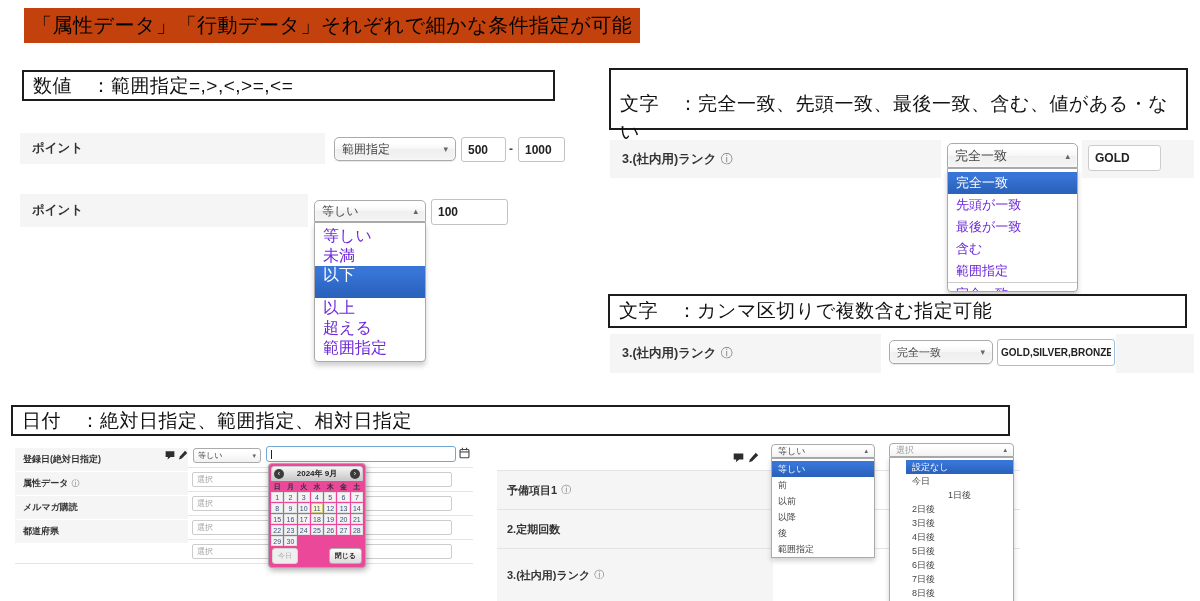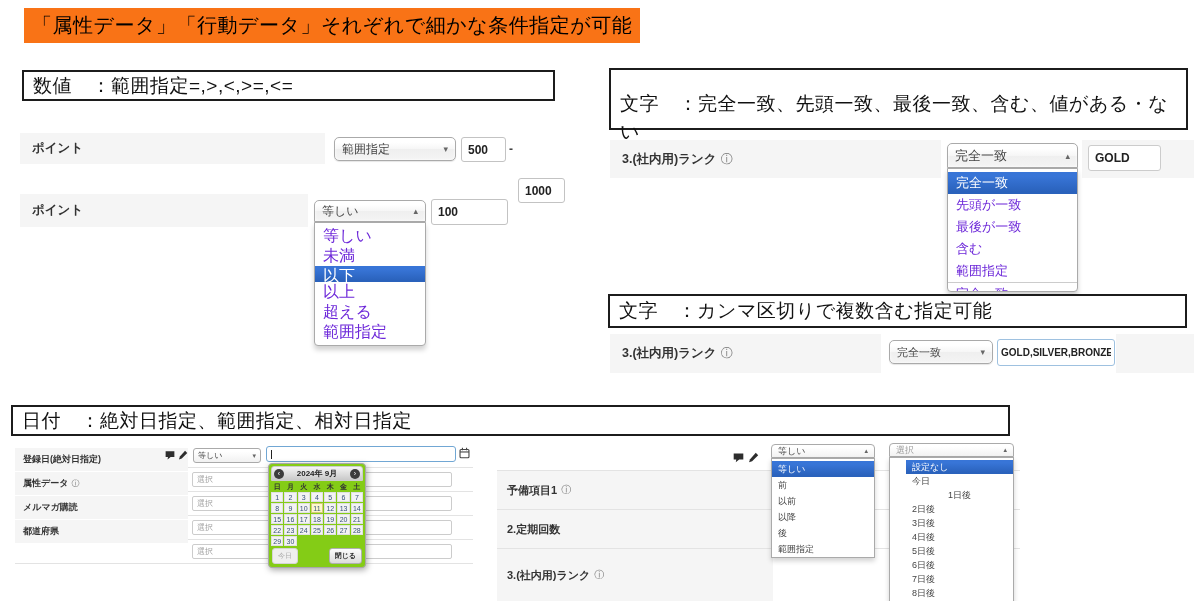--- a/index.html
+++ b/index.html
@@ -1,20 +1,20 @@
 <!DOCTYPE html>
 <html><head>
 <meta charset="utf-8">
 <style>
   html,body{margin:0;padding:0;}
   body{width:1200px;height:601px;overflow:hidden;background:#fff;position:relative;
        font-family:"Liberation Sans","DejaVu Sans",sans-serif;color:#333;}
   .abs{position:absolute;}
   
-  .title-hl{background:#f97316;color:#000;font-size:20px;padding:4px 8px;letter-spacing:.5px;white-space:nowrap;}
+  .title-hl{background:#c2410c;color:#000;font-size:20px;padding:4px 8px;letter-spacing:.5px;white-space:nowrap;}
   
   .hbox{border:2px solid #1c1c1c;background:#fff;color:#111;font-size:19px;box-sizing:border-box;
         padding-left:9px;display:flex;align-items:center;letter-spacing:.5px;}
   .hbox.wrap2{align-items:flex-start;display:block;line-height:28px;padding-top:2px;}
   
   .gcell{background:#f5f5f5;box-sizing:border-box;display:flex;align-items:center;padding-left:12px;}
   .flabel{font-weight:bold;font-size:12.5px;color:#333;}
   .info-i{color:#777;font-weight:normal;margin-left:4px;font-size:12px;}
   
   .chosen{border:1px solid #aaa;border-radius:5px;box-sizing:border-box;
@@ -42,21 +42,21 @@
              font-size:8px;color:#666;padding:0 4px;box-sizing:border-box;background:#fff;font-family:inherit;outline:none;}
   .lf-select::placeholder{color:#9a9a9a;}
   .lf-chosen{position:absolute;left:178px;top:4px;width:68px;height:15px;border:1px solid #aaa;border-radius:3px;
              background:linear-gradient(#fff 20%,#f1f1f1 100%);display:flex;align-items:center;
              padding:0 4px;font-size:8px;color:#444;box-sizing:border-box;cursor:pointer;}
   .lf-chosen .ch-arrow{font-size:7px;}
   .date-input{position:absolute;left:251px;top:2px;width:190px;height:16px;border:1px solid #71a7d4;border-radius:3px;
               background:#fff;box-sizing:border-box;}
   .caret{position:absolute;left:4px;top:3px;width:1px;height:9px;background:#222;}
   
-  .cal{position:absolute;left:253px;top:19px;width:98px;background:#84cc16;border:1px solid #a8a8a8;border-radius:4px;
+  .cal{position:absolute;left:253px;top:19px;width:98px;background:#ec4899;border:1px solid #a8a8a8;border-radius:4px;
        box-shadow:1px 2px 6px rgba(0,0,0,.35);padding:2px;z-index:6;box-sizing:border-box;}
   .cal-head{position:relative;height:15px;border-radius:3px 3px 0 0;background:linear-gradient(#f4f4f4,#c9c9c9);
             border:1px solid #ccc;box-sizing:border-box;}
   .cal-title{display:block;text-align:center;font-size:8px;font-weight:bold;line-height:13px;color:#222;}
   .cal-nav{position:absolute;top:1.5px;width:10px;height:10px;border-radius:50%;background:#3c3c3c;color:#fff;
            font-size:7px;line-height:10px;text-align:center;cursor:pointer;}
   .cal-nav.prev{left:2px;} .cal-nav.next{right:2px;}
   .cal-week,.cal-grid-row{display:grid;grid-template-columns:repeat(7,1fr);gap:1px;margin-top:1px;}
   .cal-wd{font-size:7px;font-weight:bold;text-align:center;color:#333;height:9px;line-height:9px;}
   .cal-cell{height:10px;line-height:10px;font-size:7px;text-align:center;color:#37507a;background:#f3f3f3;
@@ -97,34 +97,34 @@
 
 <div class="abs gcell" style="left:20px;top:133px;width:305px;height:31px;">
   <span class="flabel">ポイント</span>
 </div>
 <div class="abs chosen" style="left:334px;top:137px;width:122px;height:24px;">
   <span>範囲指定</span>
   <span class="ch-arrow">▾</span>
 </div>
 <input class="abs tin" style="left: 461px; top: 137px; width: 45px; height: 25px;" value="500">
 <span class="abs dash" style="left:509px;top:142px;">-</span>
-<input class="abs tin" style="left: 518px; top: 137px; width: 47px; height: 25px; margin-top: 41px;" value="1000">
+<input class="abs tin" style="left: 518px; top: 137px; width: 47px; height: 25px;" value="1000">
 
 <div class="abs gcell" style="left:20px;top:194px;width:288px;height:33px;">
   <span class="flabel">ポイント</span>
 </div>
 <div class="abs chosen" style="left:314px;top:200px;width:112px;height:22px;border-radius:5px 5px 0 0;">
   <span>等しい</span>
   <span class="ch-arrow">▴</span>
 </div>
 <input class="abs tin" style="left: 431px; top: 199px; width: 77px; height: 26px;" value="100">
 <div class="abs dlist" style="left:314px;top:222px;width:112px;">
   <div class="it" style="height:20px;line-height:20px;">等しい</div>
   <div class="it" style="height:20px;line-height:20px;">未満</div>
-  <div class="it sel" style="height:16px;line-height:20px;">以下</div>
+  <div class="it sel" style="height:32px;line-height:20px;font-family:Liberation Mono, monospace;">以下</div>
   <div class="it" style="height:20px;line-height:20px;">以上</div>
   <div class="it" style="height:20px;line-height:20px;">超える</div>
   <div class="it" style="height:20px;line-height:20px;">範囲指定</div>
 </div>
 
 <div class="abs gcell" style="left:610px;top:140px;width:331px;height:38px;">
   <span class="flabel">3.(社内用)ランク</span>
   <span class="info-i">ⓘ</span>
 </div>
 <div class="abs gcell" style="left:1082px;top:140px;width:112px;height:38px;"></div>

